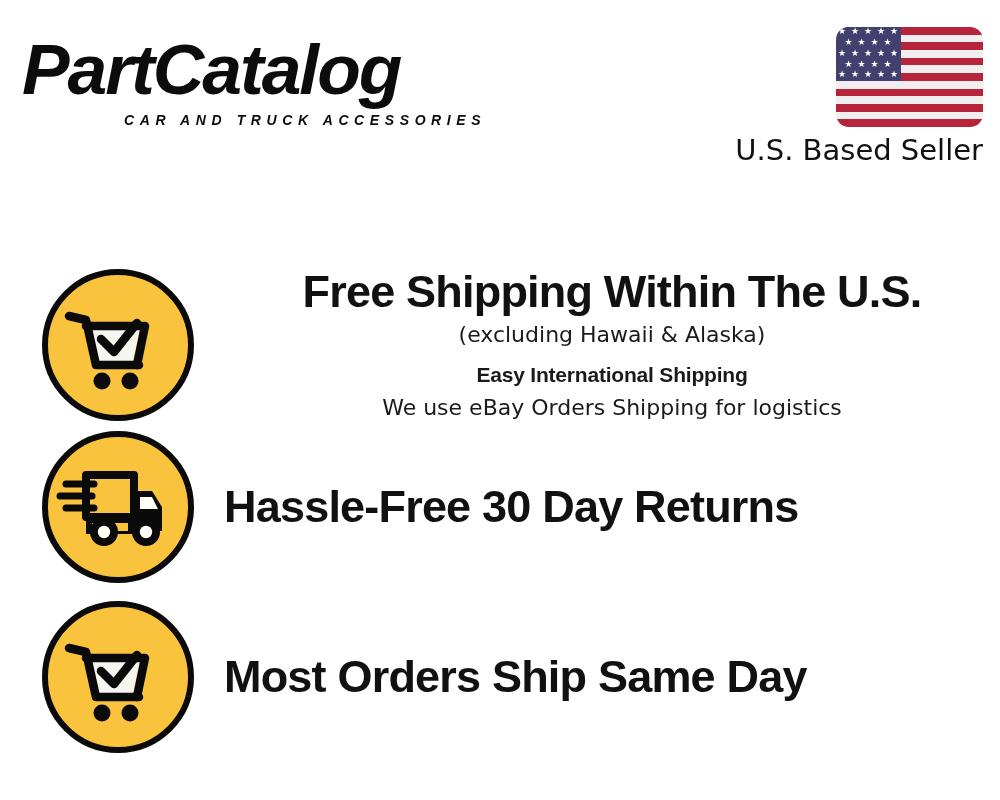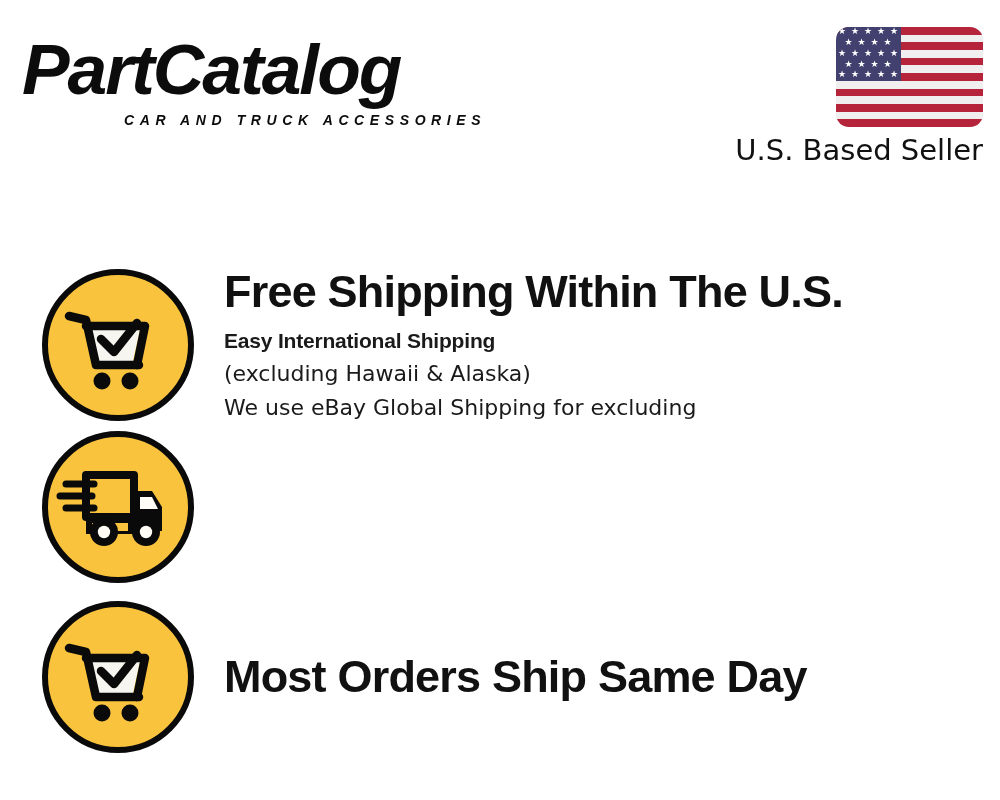--- a/index.html
+++ b/index.html
@@ -115,21 +115,21 @@
     top: 170px;
     width: 1000px;
   }
   .feature-row {
     position: absolute;
     left: 0;
     width: 1000px;
     display: flex;
     align-items: center;
   }
-  #feature-row-0 { top: 80px;  height: 190px; }
+  #feature-row-0 { top: 80px;  height: 190px; text-align: center; }
   #feature-row-1 { top: 252px; height: 170px; }
   #feature-row-2 { top: 422px; height: 170px; }
 
   .feature-icon-wrap {
     position: relative;
     width: 152px;
     height: 152px;
     margin-left: 42px;
     flex: 0 0 auto;
   }
@@ -245,23 +245,23 @@
         <polygon points="47,56 99,56 91,92 55,92" fill="#f7f5f0"></polygon>
         <path d="M27,47 L44,51 L54,96 L97,96" fill="none" stroke="#0a0a0a" stroke-width="8.5" stroke-linecap="round" stroke-linejoin="round"></path>
         <path d="M44,57 L103,57 L95,96" fill="none" stroke="#0a0a0a" stroke-width="8.5" stroke-linecap="round" stroke-linejoin="round"></path>
         <path d="M59,70 L72,83 L95,54" fill="none" stroke="#0a0a0a" stroke-width="8.5" stroke-linecap="round" stroke-linejoin="round"></path>
         <circle cx="60" cy="112" r="8.5" fill="#0a0a0a"></circle>
         <circle cx="88" cy="112" r="8.5" fill="#0a0a0a"></circle>
       </svg>
     </div>
     <div class="feature-text">
       <div class="feature-title">Free Shipping Within The U.S.</div>
+      <div class="feature-sub">(excluding Hawaii &amp; Alaska)</div>
       <div class="feature-sub bold spaced">Easy International Shipping</div>
-      <div class="feature-sub">(excluding Hawaii &amp; Alaska)</div>
-      <div class="feature-sub">We use eBay Global Shipping for excluding</div>
+      <div class="feature-sub">We use eBay Orders Shipping for logistics</div>
     </div>
   </div>
 
   <div class="feature-row" id="feature-row-1">
     <div class="feature-icon-wrap">
       <div class="icon-circle"></div>
       <svg class="icon-art" viewBox="0 0 152 152">
 
         <path d="M24,53 L52,53" stroke="#0a0a0a" stroke-width="7" stroke-linecap="round"></path>
         <path d="M18,65 L50,65" stroke="#0a0a0a" stroke-width="7" stroke-linecap="round"></path>
@@ -273,20 +273,23 @@
         <polygon points="98,66 110,66 116,78 98,78" fill="#fffdf5"></polygon>
 
         <path d="M44,86 L92,86 L92,103 L44,103 Z" fill="#0a0a0a"></path>
         <path d="M50,92 L86,92 L86,100 L50,100 Z" fill="#fac33d"></path>
 
         <circle cx="62" cy="101" r="14" fill="#0a0a0a"></circle>
         <circle cx="62" cy="101" r="6.2" fill="#fffdf5"></circle>
         <circle cx="104" cy="101" r="14" fill="#0a0a0a"></circle>
         <circle cx="104" cy="101" r="6.2" fill="#fffdf5"></circle>
       </svg>
+    </div>
+    <div class="feature-text">
+      <div class="feature-title">Hassle-Free 30 Day Returns</div>
     </div>
   </div>
 
   <div class="feature-row" id="feature-row-2">
     <div class="feature-icon-wrap">
       <div class="icon-circle"></div>
       <svg class="icon-art" viewBox="0 0 152 152">
         <polygon points="47,56 99,56 91,92 55,92" fill="#f7f5f0"></polygon>
         <path d="M27,47 L44,51 L54,96 L97,96" fill="none" stroke="#0a0a0a" stroke-width="8.5" stroke-linecap="round" stroke-linejoin="round"></path>
         <path d="M44,57 L103,57 L95,96" fill="none" stroke="#0a0a0a" stroke-width="8.5" stroke-linecap="round" stroke-linejoin="round"></path>

